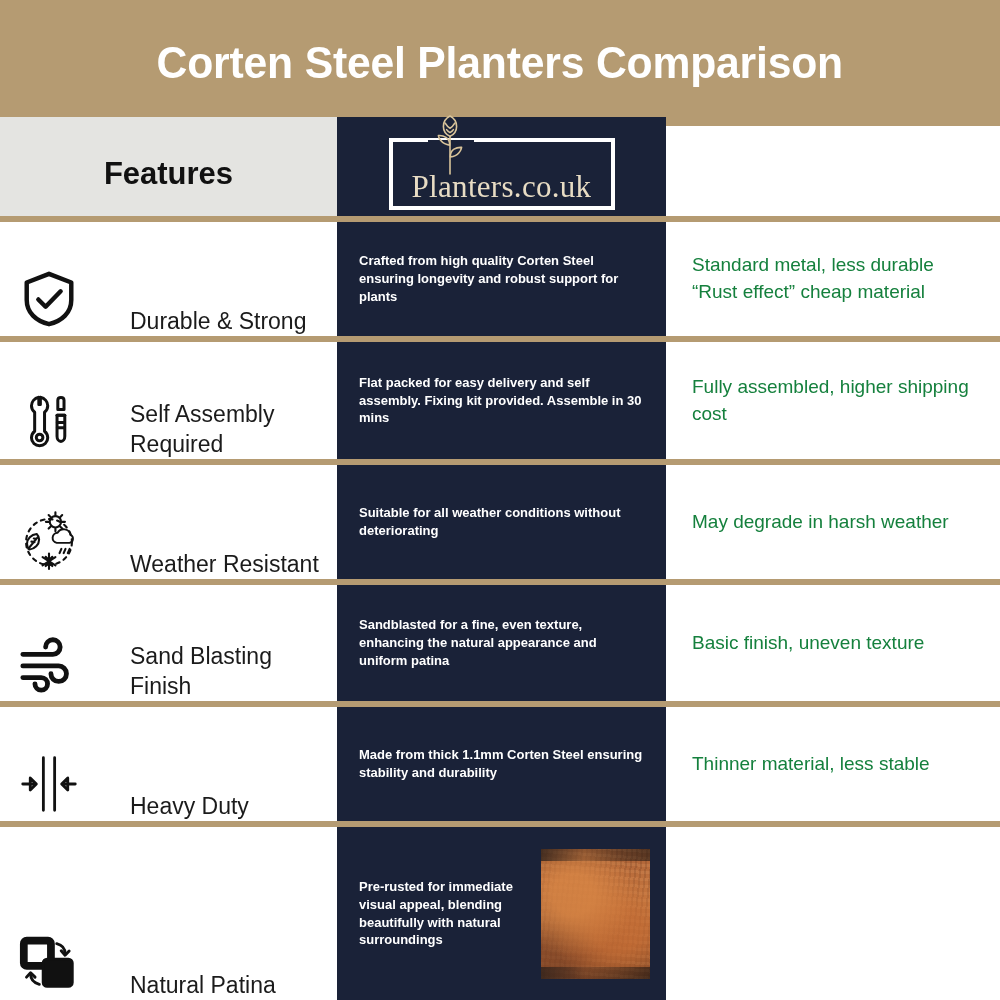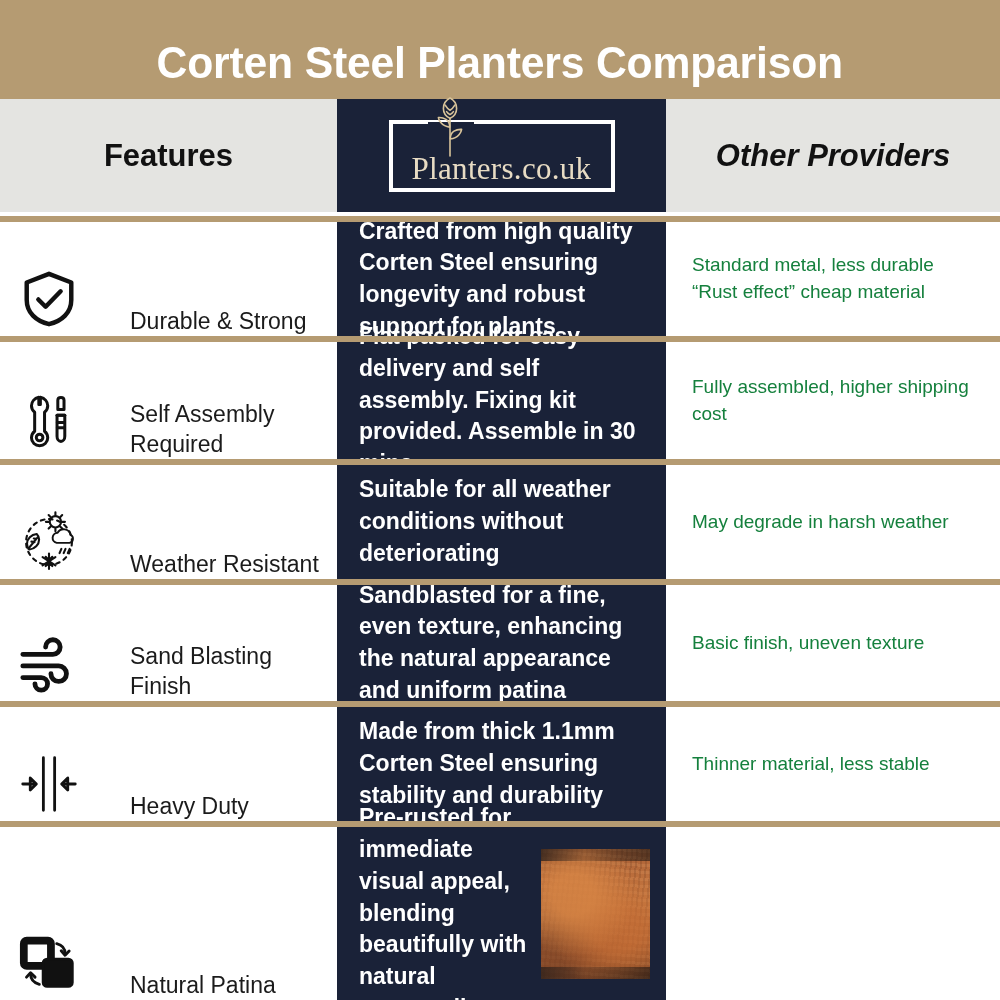--- a/index.html
+++ b/index.html
@@ -40,21 +40,21 @@
   }
 
   
   .col-a { left: 0px;   width: 337px; }
   .col-b { left: 337px; width: 329px; }
   .col-c { left: 666px; width: 334px; }
 
   
   .header-row {
     position: absolute;
-    left: 0; top: 99px;
+    left: 0; top: 117px;
     width: 1000px;
     height: 113px;
   }
   .header-cell {
     position: absolute;
     top: 0;
     height: 113px;
     display: flex;
     align-items: center;
     justify-content: center;
@@ -154,21 +154,21 @@
 
   
   .navy-inner {
     height: 100%;
     display: flex;
     align-items: center;
     padding: 0 20px 0 22px;
   }
   .navy-text {
     color: #ffffff;
-    font-size: 23px;
+    font-size: 13px;
     font-weight: bold;
     line-height: 1.38;
   }
 
   
   .other-inner {
     height: 100%;
     display: flex;
     align-items: center;
     padding: 0 18px 0 26px;
@@ -268,23 +268,20 @@
             <path d="M22.6 17.6c1 1.4 2.2 2.4 3.4 3 1.2-.6 2.4-1.6 3.4-3"></path>
             <path d="M26 24v38"></path>
             <path d="M25.6 33.2c-3.6-.4-6.6-2-8.8-4.6-1.4-1.6-2.2-3.4-2.4-5 2.8-.2 5.4.4 7.6 1.8 2.4 1.6 3.8 4.2 3.6 7.8z"></path>
             <path d="M26.4 45c3.6-.4 6.6-2 8.8-4.6 1.4-1.6 2.2-3.4 2.4-5-2.8-.2-5.4.4-7.6 1.8-2.4 1.6-3.8 4.2-3.6 7.8z"></path>
           </svg>
         </div>
         <span class="logo-text">Planters.co.uk</span>
       </div>
     </div>
 
-    <div class="header-cell light col-c">
-      <span class="header-label italic">Other Providers</span>
-    </div>
   </div>
 
   <div class="divider" style="top:216px"></div>
 
   <div class="row" style="top:222px; height:114px">
     <div class="cell white col-a">
       <div class="feature-inner">
         <span class="feature-icon">
           <svg viewBox="0 0 64 64" width="62" height="62" fill="none" stroke="#111" stroke-width="4.6" stroke-linecap="round" stroke-linejoin="round">
             <path d="M32 6 9 15v18c0 13 9.6 21.8 23 25 13.4-3.2 23-12 23-25V15L32 6z"></path>

